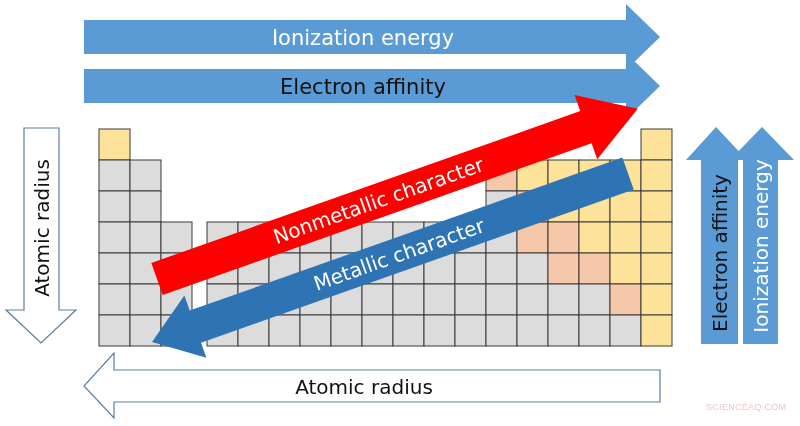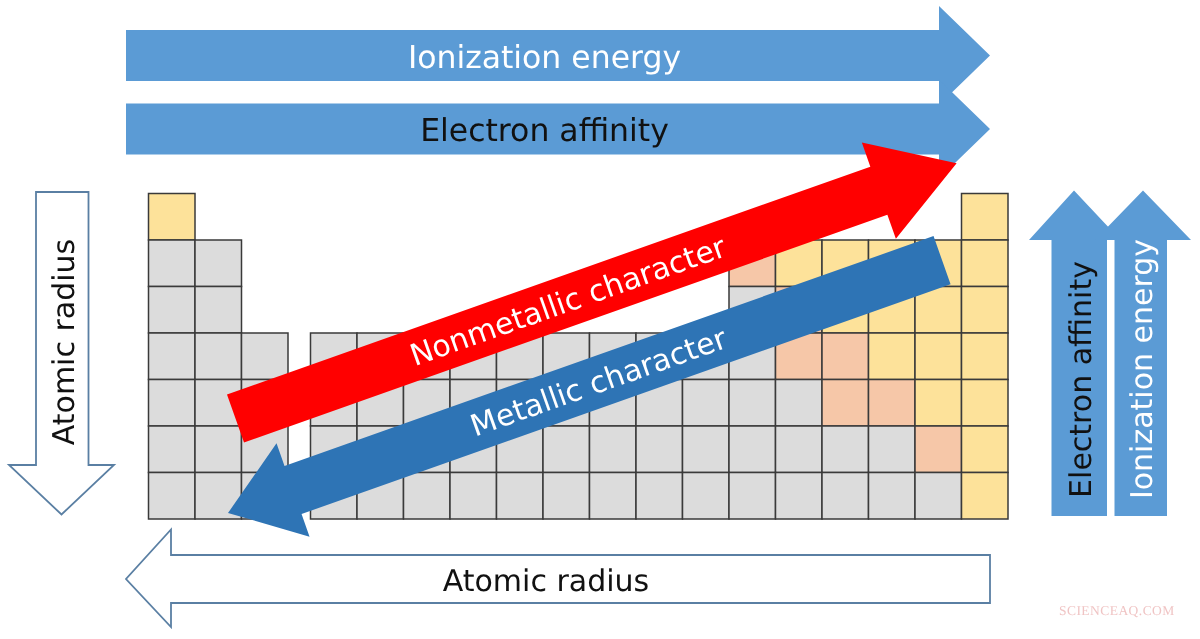--- a/index.html
+++ b/index.html
@@ -3,21 +3,21 @@
 <meta charset="utf-8">
 <style>
   html, body { margin: 0; padding: 0; background: #ffffff; }
   body { width: 800px; height: 426px; position: relative; overflow: hidden;
          font-family: "DejaVu Sans", "Liberation Sans", sans-serif; }
   #stage { position: absolute; left: 0; top: 0; width: 756px; height: 426px; border-radius: 32px; }
   svg text { font-family: "DejaVu Sans", "Liberation Sans", sans-serif; }
   .cell { stroke: #3a3a3a; stroke-width: 1; }
   .watermark { position: absolute; left: 706px; top: 402px; font-size: 9px;
                color: #f0c4c4; letter-spacing: 0.3px;
-               font-family: Liberation Serif, serif; }
+               font-family: Liberation Sans, sans-serif; }
 </style>
 </head>
 <body>
 
 <div id="stage">
 <svg width="800" height="426" viewBox="0 0 800 426" xmlns="http://www.w3.org/2000/svg">
 
   <g>
     <polygon points="84,20 626,20 626,4 660,37 626,70 626,54 84,54" fill="#5b9bd5"></polygon>
     <text x="363" y="45" font-size="21" fill="#ffffff" text-anchor="middle">Ionization energy</text>

